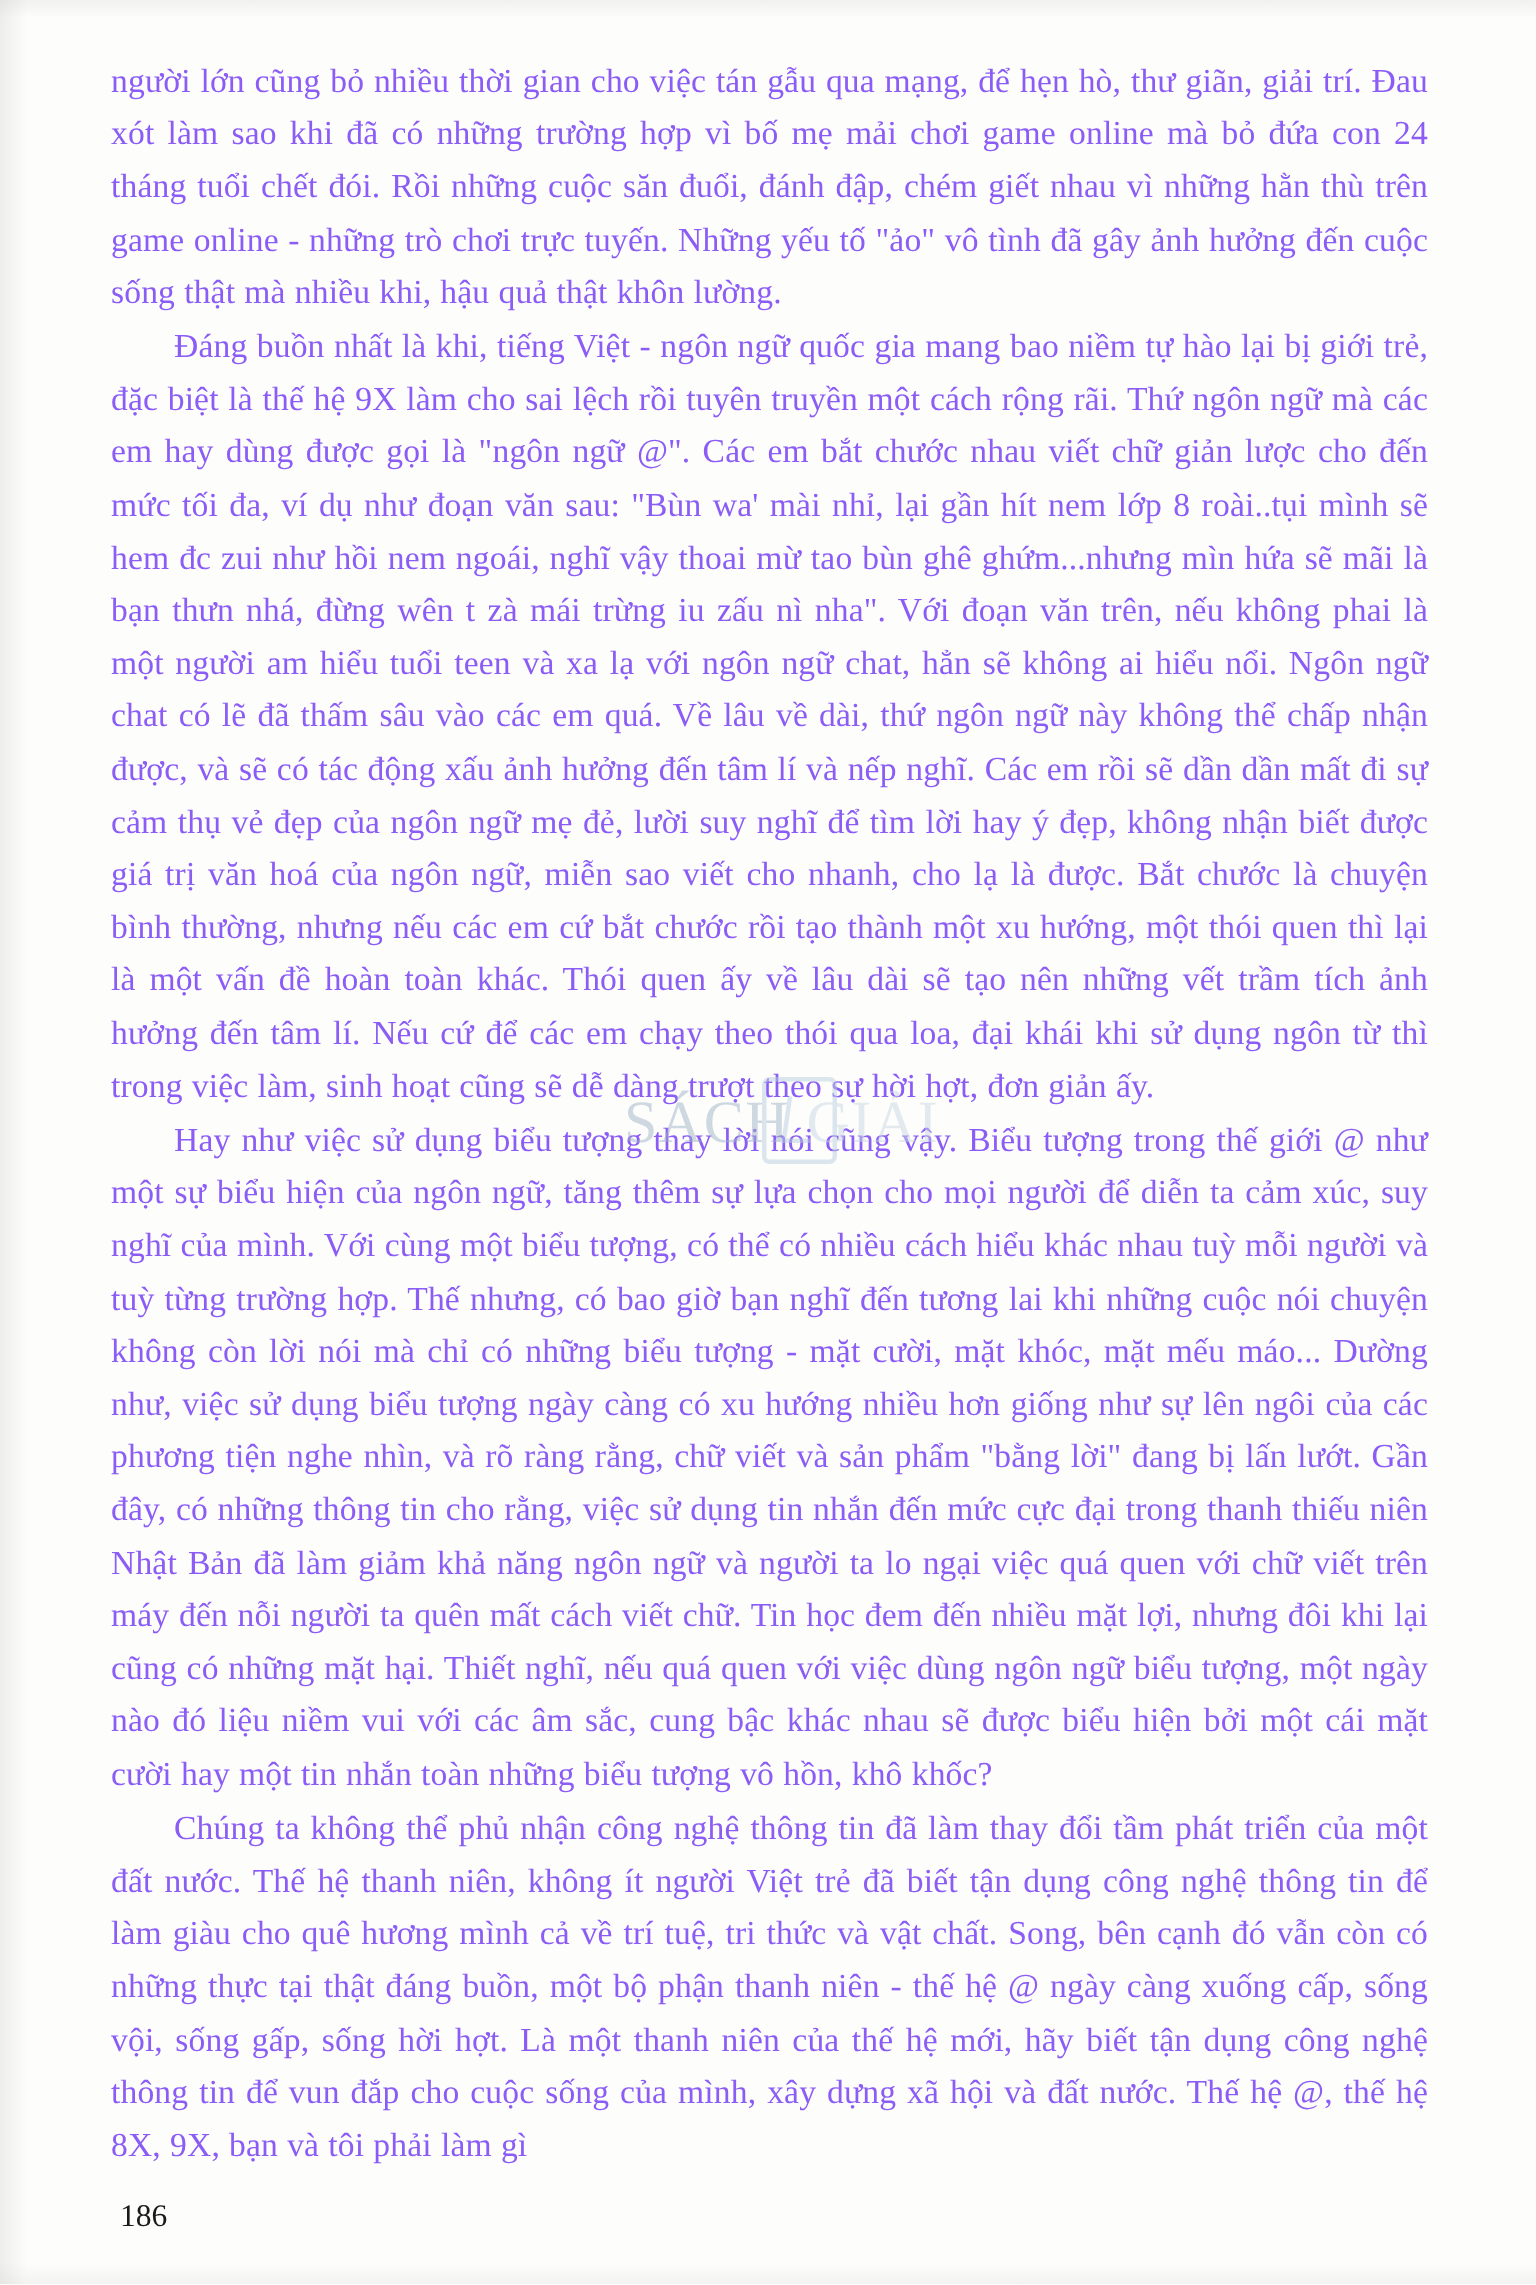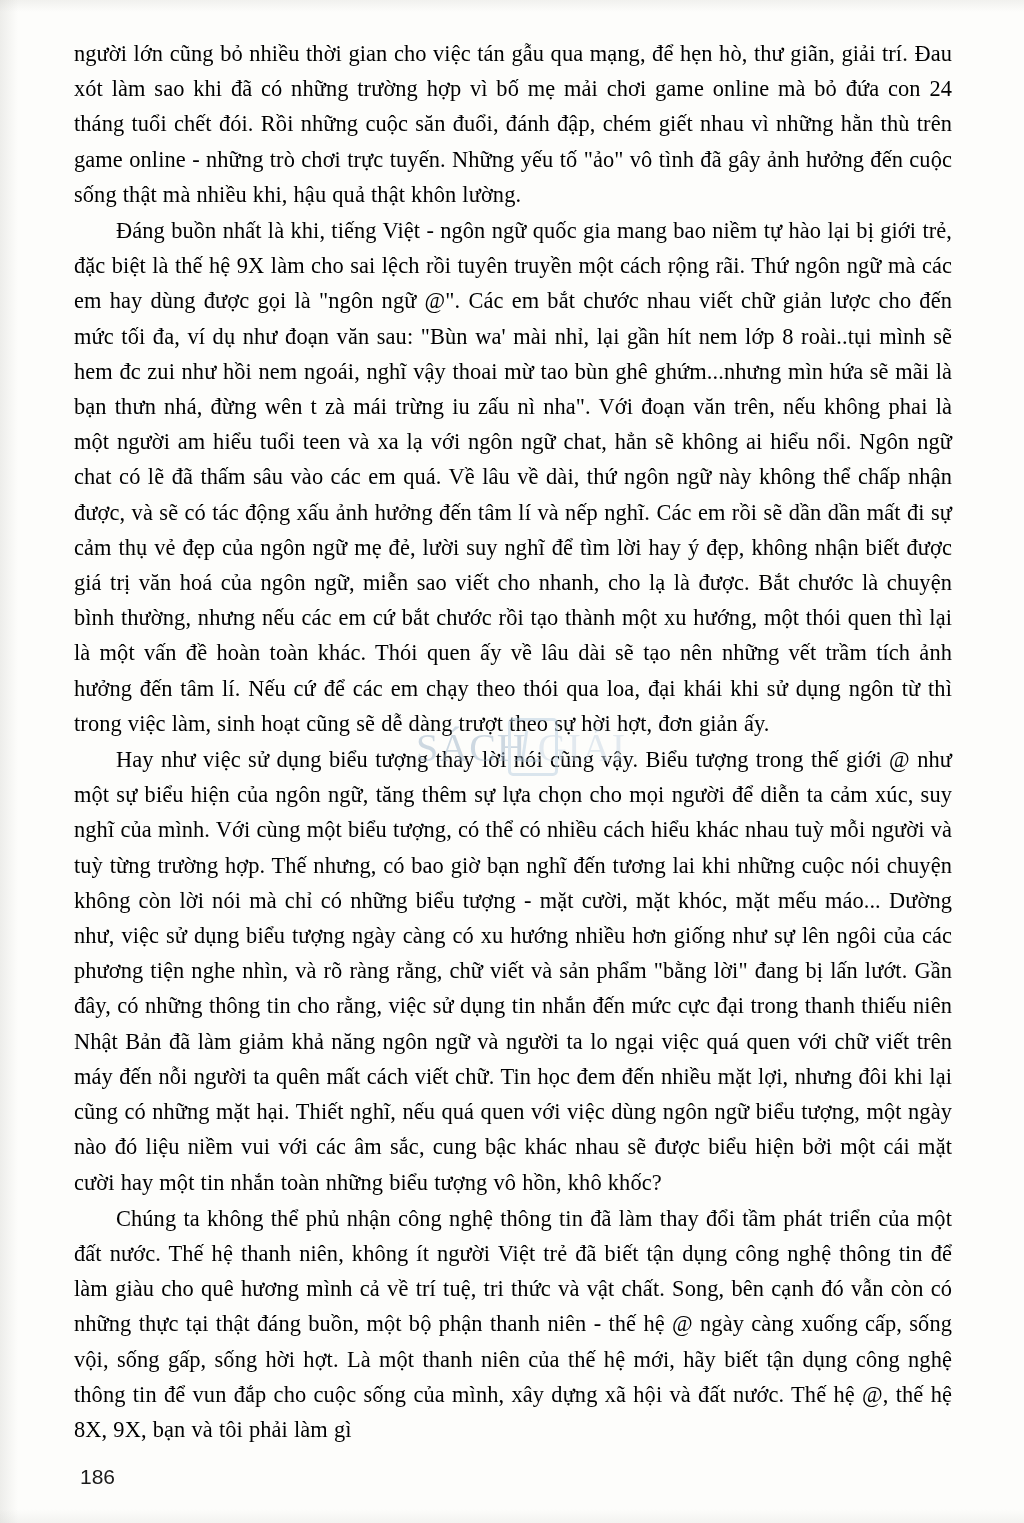--- a/index.html
+++ b/index.html
@@ -18,36 +18,36 @@
   .text-column {
     position: absolute;
     left: 74px;
     top: 36px;
     width: 878px;
   }
   .para {
     margin: 0 0 1px 0;
     font-size: 22.4px;
     line-height: 35.2px;
-    color: #000000;
+    color: #8b5cf6;
     text-align: justify;
     text-justify: inter-word;
     letter-spacing: 0.1px;
     word-spacing: 0.4px;
   }
   .para.indent {
     text-indent: 42px;
   }
   .page-number {
     position: absolute;
     left: 80px;
     top: 1465px;
     font-size: 21px;
     color: #1a1a1a;
-    font-family: Liberation Sans, sans-serif;
+    font-family: Liberation Serif, serif;
   }
   
   .watermark {
     position: absolute;
     left: 416px;
     top: 716px;
     width: 210px;
     height: 66px;
     pointer-events: none;
     opacity: 0.5;

